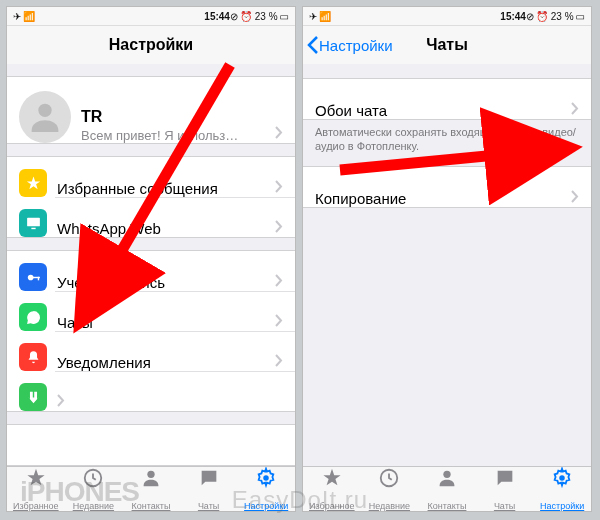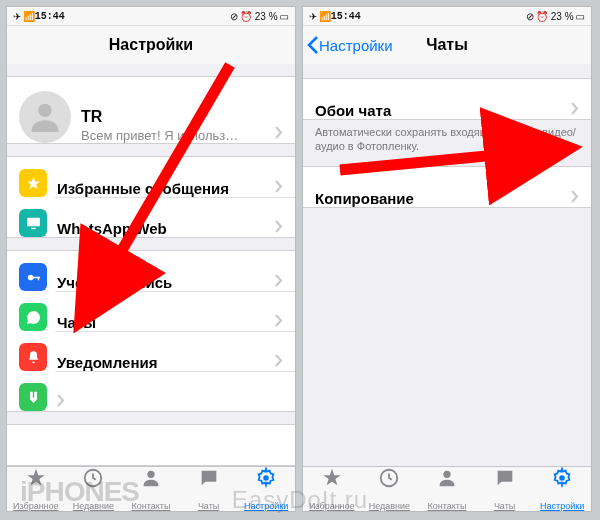--- a/index.html
+++ b/index.html
@@ -3,34 +3,34 @@
 <meta charset="utf-8">
 <style>
   html,body{margin:0;padding:0;font-family:-apple-system,Helvetica,Arial,sans-serif;}
   body{width:600px;height:520px;background:#c8cccf;position:relative;overflow:hidden;}
   .phone{position:absolute;top:6px;width:288px;height:504px;background:#efeff4;border:1px solid #bbb;overflow:hidden;}
   .phone.left{left:6px;}
   .phone.right{left:302px;}
   .statusbar{height:18px;background:#f7f7f8;border-bottom:1px solid #ddd;display:flex;align-items:center;padding:0 6px;font-size:10px;color:#111;}
   .sb-left{flex:0 0 auto;display:flex;gap:3px;align-items:center;}
   .sb-left span{letter-spacing:-1px;}
-  .sb-center{flex:1;text-align:left;font-weight:600;font-family:Liberation Mono, monospace;}
+  .sb-center{flex:1;text-align:right;font-weight:600;}
   .sb-right{flex:0 0 auto;display:flex;gap:2px;align-items:center;}
   .navbar{height:38px;background:#f7f7f8;border-bottom:1px solid #c6c6c8;display:flex;align-items:center;position:relative;}
   .nav-title{position:absolute;left:0;right:0;text-align:center;font-size:16px;font-weight:600;color:#000;}
   .nav-back{color:#007aff;font-size:15px;padding-left:4px;display:flex;align-items:center;z-index:1;}
   .nav-back svg{width:12px;height:18px;}
   .content{position:absolute;top:57px;bottom:44px;left:0;right:0;overflow:hidden;background:#efeff4;}
   .group{margin-top:12px;background:#fff;border-top:1px solid #d1d1d4;border-bottom:1px solid #d1d1d4;}
   .group.tight{margin-top:14px;}
   .row{display:flex;align-items:flex-end;height:40px;padding:0 12px;position:relative;}
   .row + .row:before{content:"";position:absolute;top:0;left:48px;right:0;height:1px;background:#e0e0e3;}
   .row.noicon + .row.noicon:before{left:12px;}
   .row .ic{width:28px;height:28px;border-radius:6px;margin-right:10px;display:flex;align-items:center;justify-content:center;flex:0 0 28px;}
-  .row .label{flex:1;font-size:15px;color:#000;white-space:nowrap;overflow:hidden;text-overflow:ellipsis;font-weight:bold;}
+  .row .label{flex:1;font-size:15px;color:#000;white-space:nowrap;overflow:hidden;text-overflow:ellipsis;}
   .row .label.blue{color:#007aff;}
   .row .label.red{color:#ff3b30;}
   .chev{color:#c7c7cc;}
   .chev svg{width:8px;height:13px;}
   .profile-row{height:66px;}
   .avatar{width:52px;height:52px;border-radius:26px;background:#ddd;display:flex;align-items:center;justify-content:center;margin-right:10px;flex:0 0 52px;}
   .avatar svg{width:40px;height:40px;fill:#bbb;}
   .profile-texts .name{font-size:16px;font-weight:600;margin-bottom:2px;}
   .profile-texts .status{font-size:13px;color:#8a8a8e;max-width:160px;white-space:nowrap;overflow:hidden;text-overflow:ellipsis;}
   .footer-note{font-size:11px;color:#7a7a7d;padding:5px 12px 0;line-height:1.3;}

